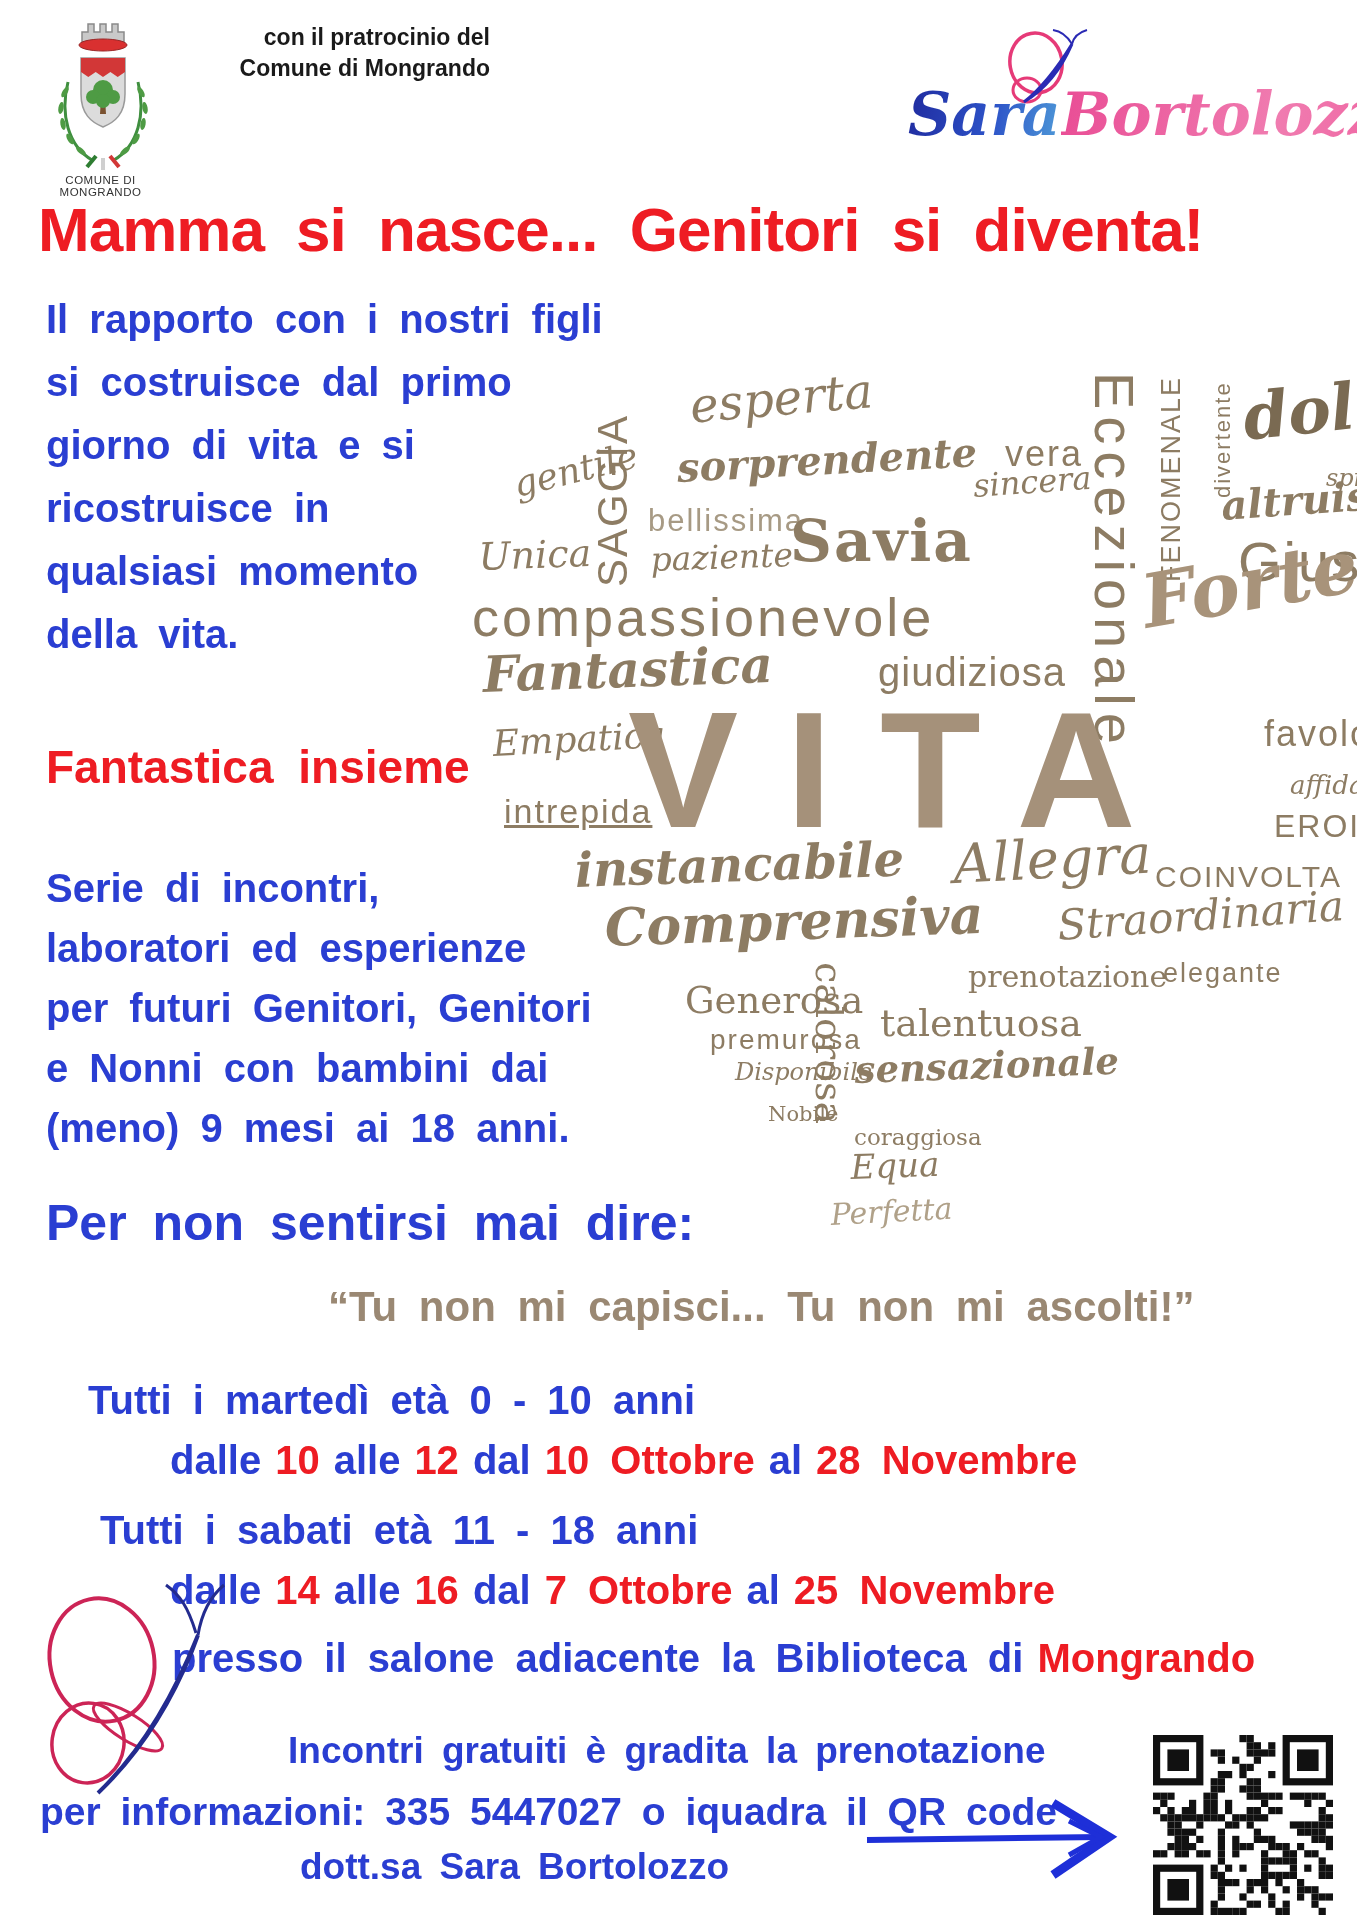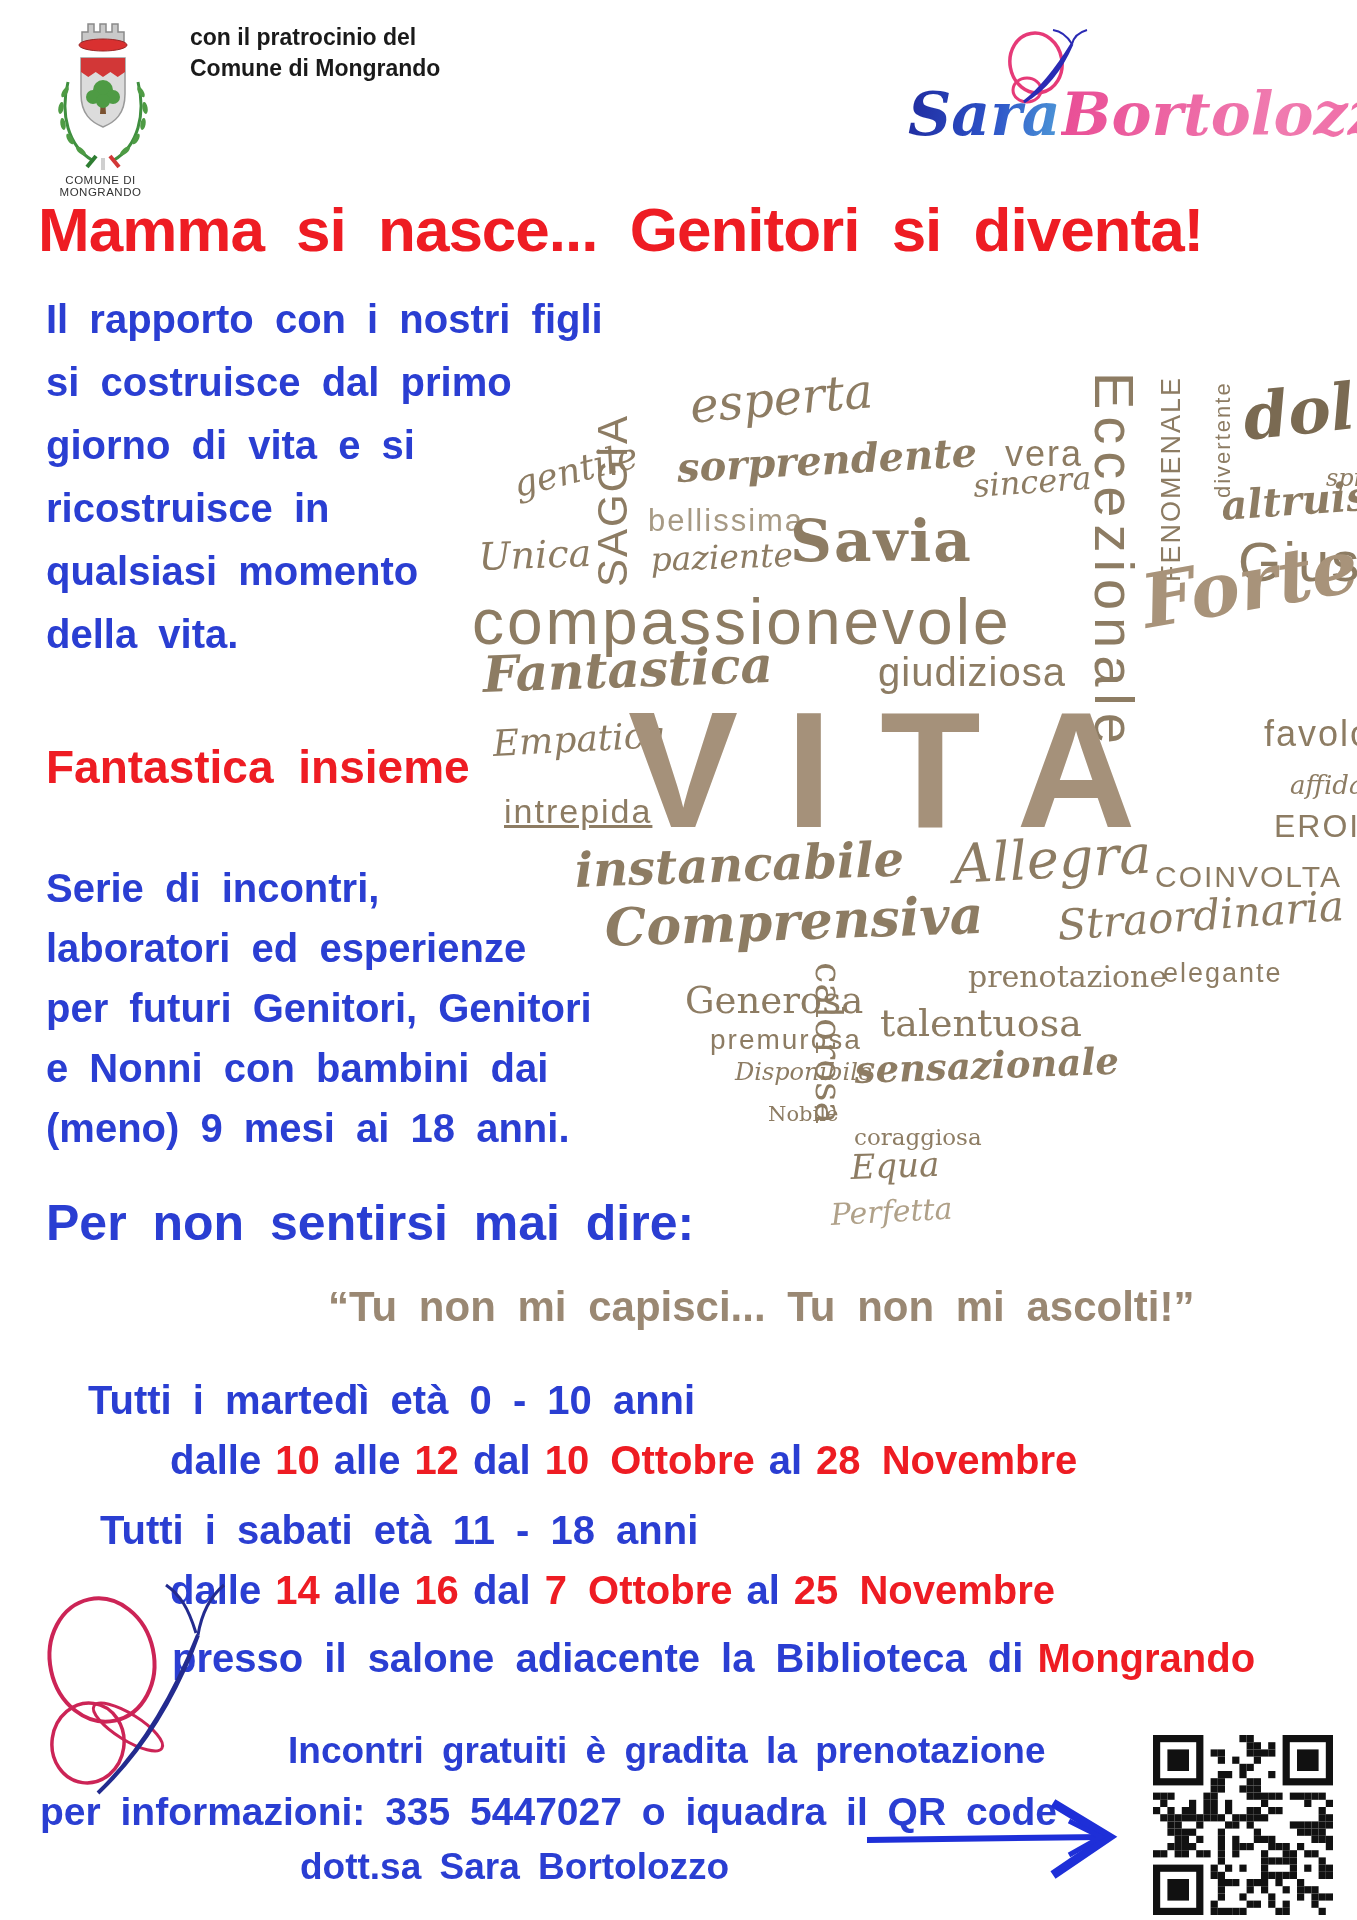--- a/index.html
+++ b/index.html
@@ -2,21 +2,21 @@
 <html><head>
 <meta charset="utf-8">
 <style>
   html,body{margin:0;padding:0;background:#888;}
   .poster{
     position:relative;width:1357px;height:1920px;background:#ffffff;
     overflow:hidden;font-family:"Liberation Sans",sans-serif;margin:0 auto;
   }
   .abs{position:absolute;}
   
-  .patronage{left:190px;top:22px;width:300px;text-align:left;
+  .patronage{left:190px;top:22px;width:300px;text-align:right;
     font-size:23px;line-height:31px;font-weight:bold;color:#1a1a1a;}
   .coat-caption{left:28px;top:174px;width:145px;text-align:center;
     font-size:11.5px;letter-spacing:.5px;color:#333;}
   .logo-text{left:908px;top:84px;font-family:"DejaVu Serif",serif;
     font-style:italic;font-weight:bold;font-size:60px;white-space:nowrap;line-height:1;}
   .logo-first{background:linear-gradient(100deg,#1f2a9e,#2d53c8 55%,#4f9bd8);
     -webkit-background-clip:text;background-clip:text;color:transparent;}
   .logo-last{background:linear-gradient(100deg,#e94d95,#f07cb0 60%,#ef5f9f);
     -webkit-background-clip:text;background-clip:text;color:transparent;}
   
@@ -121,21 +121,21 @@
       <span class="cw script" style="font-size: 33px; left: 650px; top: 543px; transform: rotate(-2deg);">paziente</span>
       <span class="cw serifb" style="font-size: 58px; left: 790px; top: 512px;">Savia</span>
       <span class="cw script" style="font-size: 38px; left: 478px; top: 538px; transform: rotate(-2deg);">Unica</span>
       <span class="cw thin" style="font-size: 56px; transform: rotate(90deg); left: 1142px; top: 372px; letter-spacing: 7px;">Eccezionale</span>
       <span class="cw thin" style="font-size: 27px; transform: rotate(-90deg); left: 1158px; top: 582px;">FENOMENALE</span>
       <span class="cw thin" style="font-size: 22px; transform: rotate(-90deg); left: 1212px; top: 498px;">divertente</span>
       <span class="cw scriptb" style="font-size: 64px; left: 1240px; top: 386px; transform: rotate(-6deg); color: rgb(122, 106, 82);">dolce</span>
       <span class="cw script" style="font-size: 24px; left: 1326px; top: 466px;">spiritosa</span>
       <span class="cw scriptb" style="font-size: 40px; left: 1220px; top: 486px; transform: rotate(-4deg);">altruista</span>
       <span class="cw thin" style="font-size: 56px; left: 1238px; top: 534px;">Giusta</span>
-      <span class="cw thin" style="font-size: 64px; left: 472px; top: 590px; letter-spacing: 3px;">compassionevole</span>
+      <span class="cw thin" style="font-size: 54px; left: 472px; top: 590px; letter-spacing: 3px;">compassionevole</span>
       <span class="cw scriptb" style="font-size: 74px; left: 1136px; top: 566px; transform: rotate(-10deg); color: rgb(168, 147, 122);">Forte</span>
       <span class="cw scriptb" style="font-size: 50px; left: 482px; top: 650px; transform: rotate(-2deg);">Fantastica</span>
       <span class="cw sans" style="font-size: 40px; left: 878px; top: 652px;">giudiziosa</span>
       <span class="cw thin" style="font-size: 36px; left: 1264px; top: 716px;">favolosa</span>
       <span class="cw script" style="font-size: 36px; left: 492px; top: 726px; transform: rotate(-3deg);">Empatica</span>
       <span class="cw black" style="font-size: 165px; left: 628px; top: 688px; letter-spacing: 48px; color: rgb(165, 145, 122);">VITA</span>
       <span class="cw script" style="font-size: 26px; left: 1290px; top: 772px;">affidabile</span>
       <span class="cw thin" style="font-size: 34px; left: 504px; top: 794px; text-decoration: underline;">intrepida</span>
       <span class="cw thin" style="font-size: 32px; left: 1274px; top: 810px;">EROICA</span>
       <span class="cw scriptb" style="font-size: 48px; left: 574px; top: 846px; transform: rotate(-2deg);">instancabile</span>

